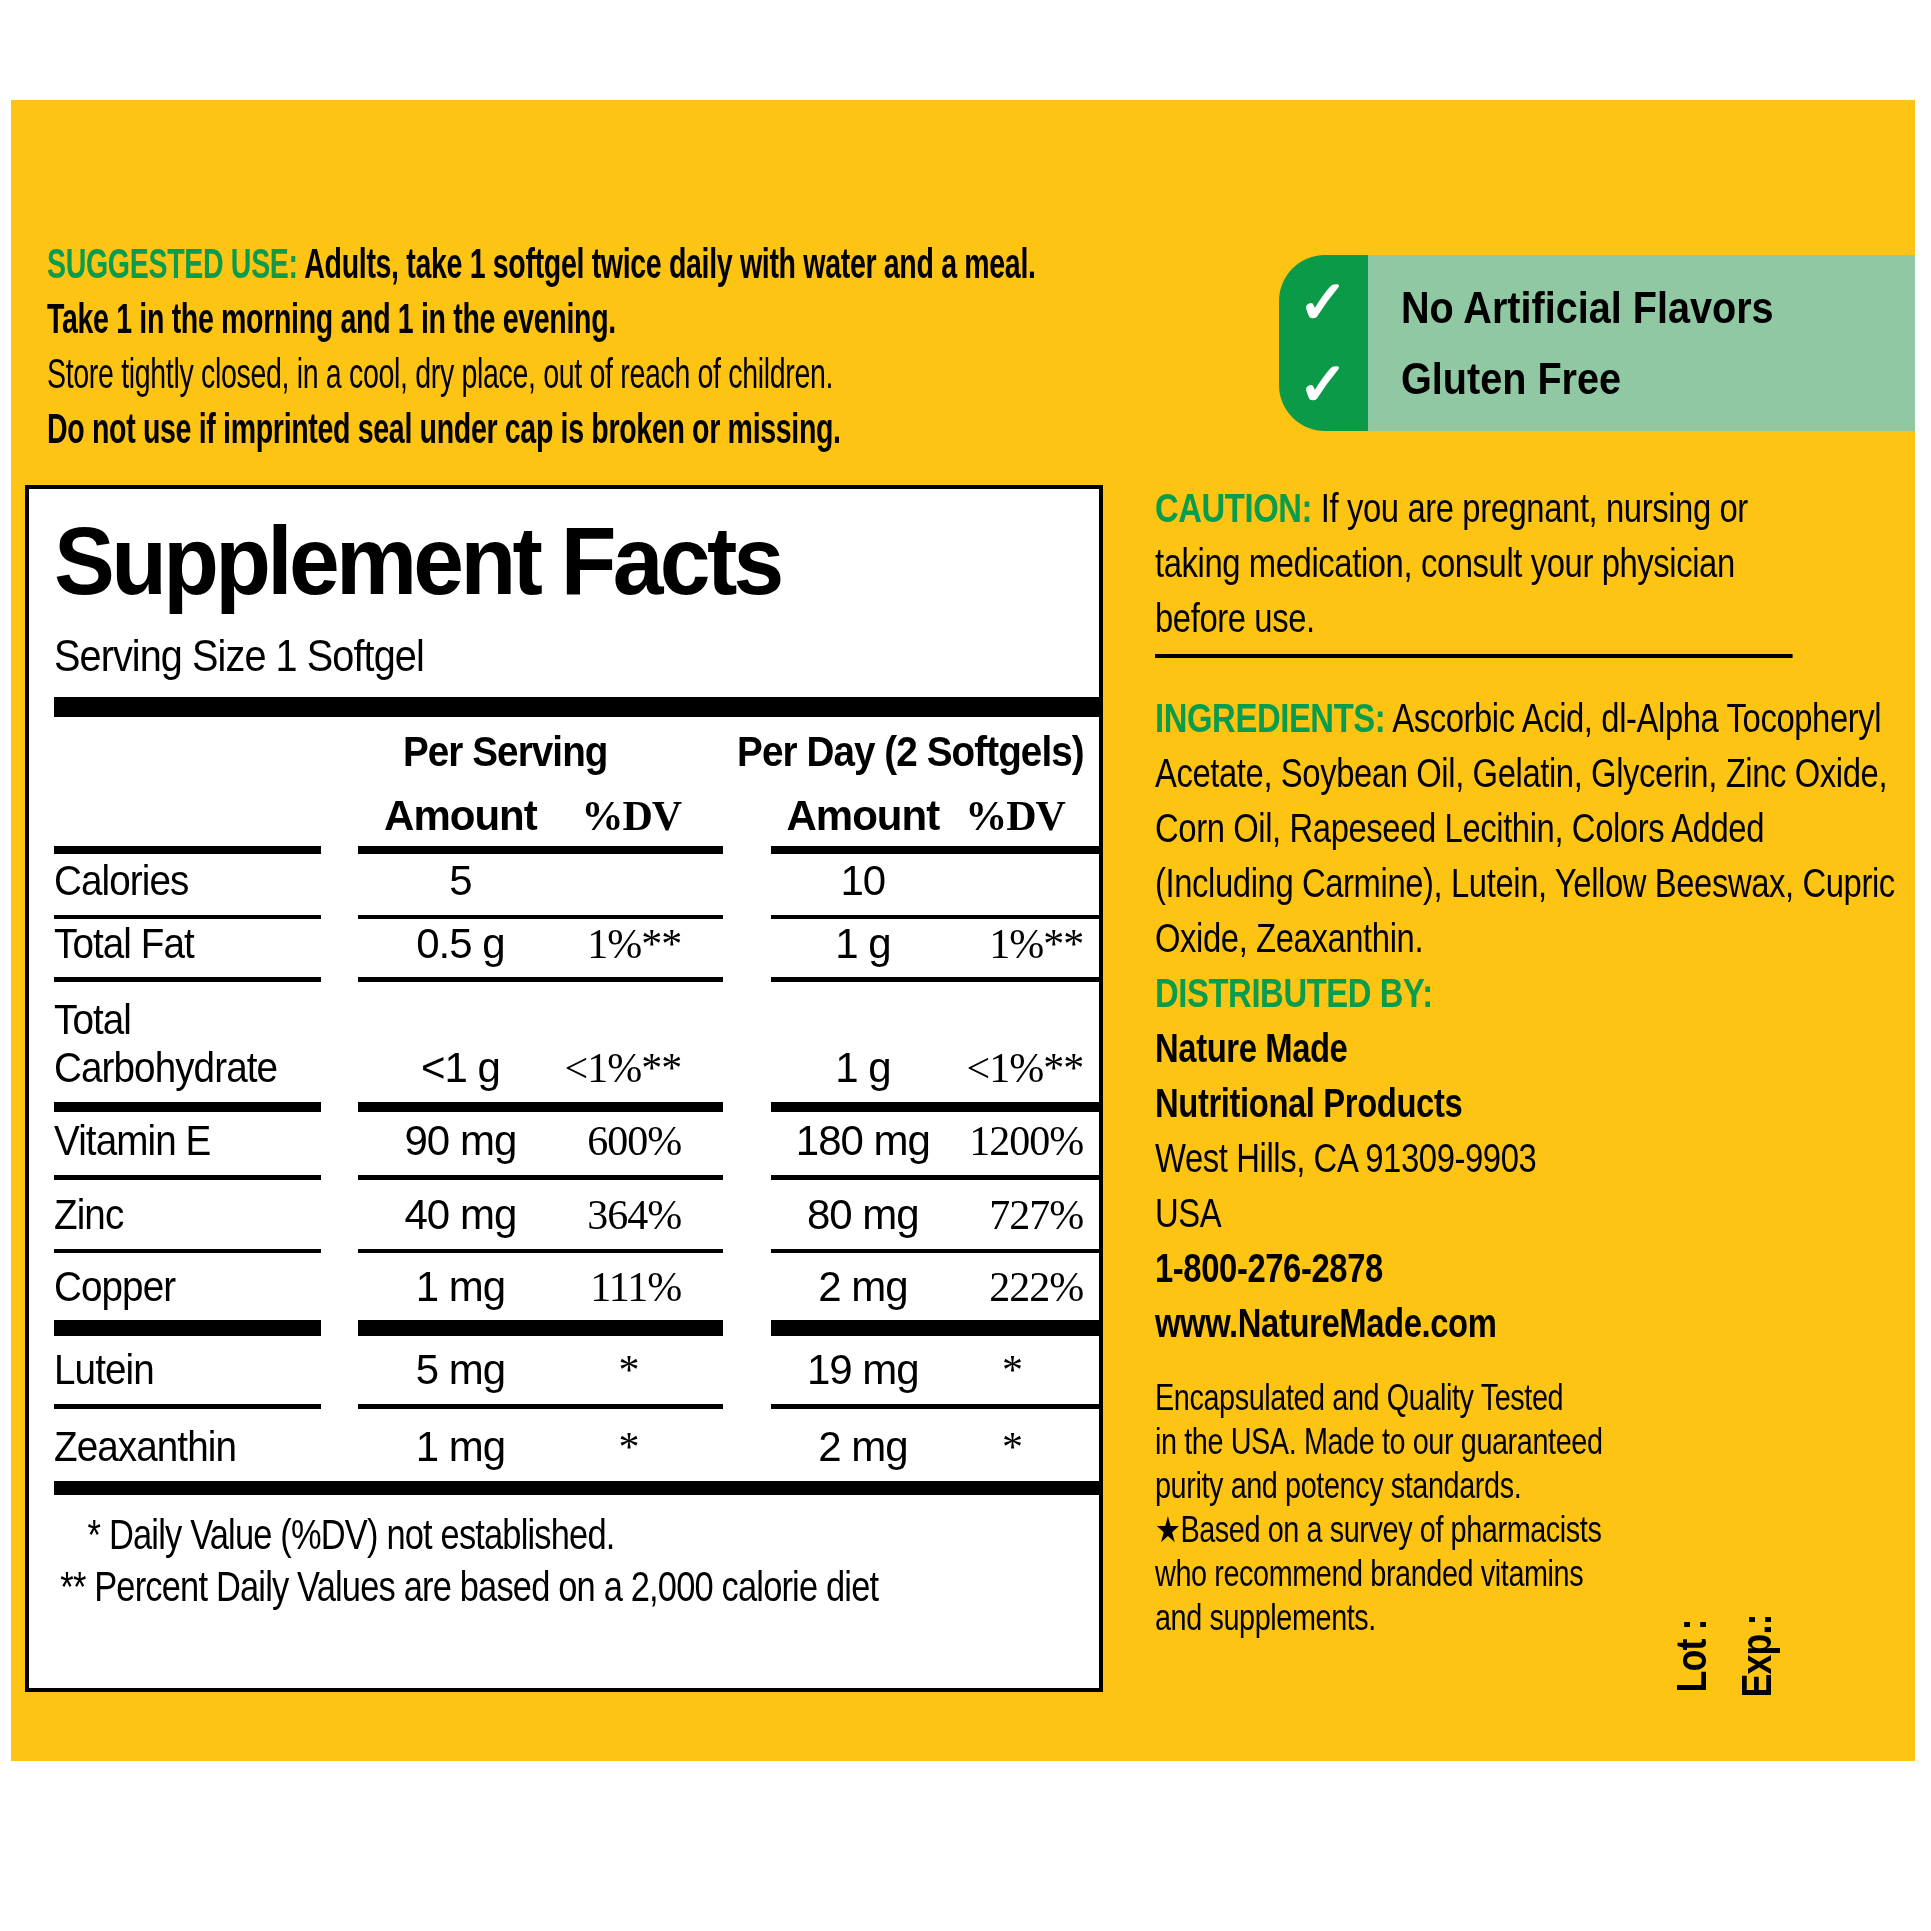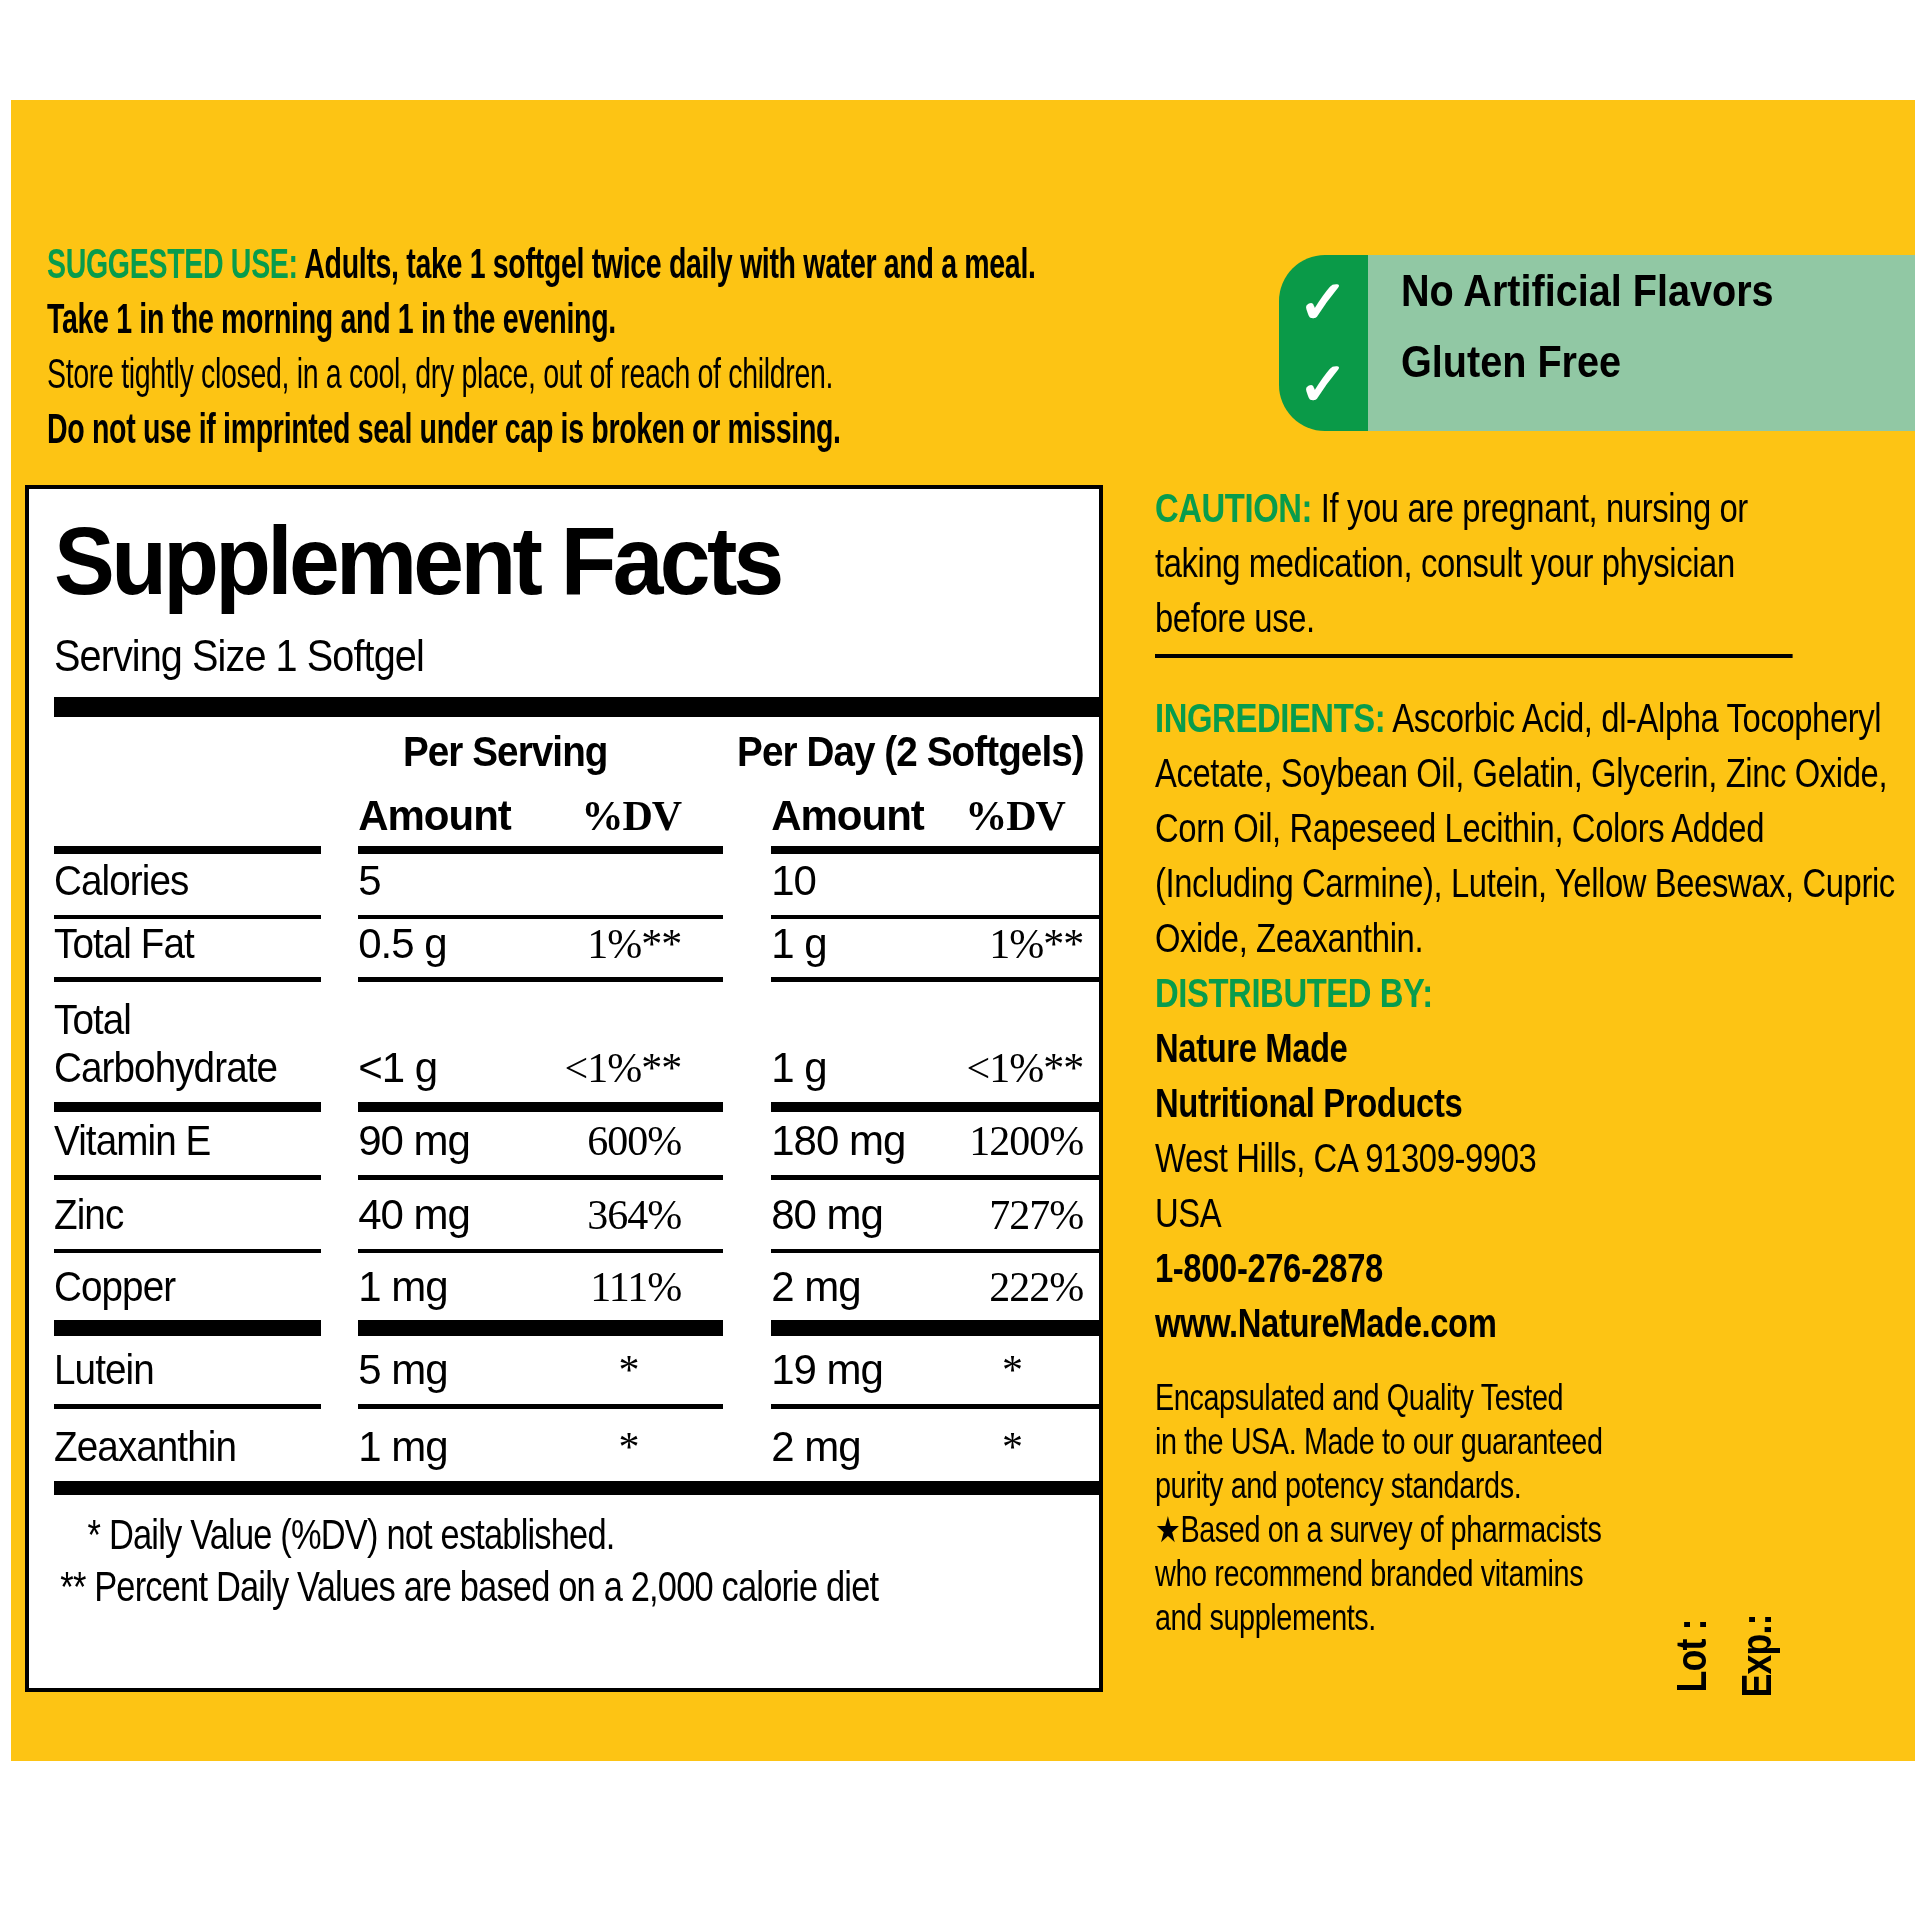--- a/index.html
+++ b/index.html
@@ -11,37 +11,37 @@
   .su{position:absolute;left:36px;top:136px;width:1564px;transform:scaleX(.68);transform-origin:left top;
       font-size:42px;line-height:55px;font-weight:bold;letter-spacing:-0.5px;white-space:nowrap;}
   .su .green{color:#089c4c;}
   .su .reg{font-weight:normal;}
 
   
   .badge{position:absolute;left:1268px;top:155px;width:636px;height:176px;display:flex;
          border-radius:46px 0 0 46px;overflow:hidden;}
   .badge-check-col{width:89px;background:#0a9a48;color:#fff;display:flex;flex-direction:column;
          justify-content:space-evenly;align-items:center;font-size:60px;font-weight:bold;}
-  .badge-text-col{flex:1;background:#91c8a4;display:flex;flex-direction:column;
+  .badge-text-col{flex:1;background:#91c8a4;display:flex;flex-direction:column;justify-content:center;
          padding-left:33px;font-size:44px;font-weight:bold;line-height:71px;}
   .badge-text-col>div{transform:scaleX(.9);transform-origin:left;white-space:nowrap;}
 
   
   .sf{position:absolute;left:14px;top:385px;width:1078px;height:1207px;background:#fff;
       border:4.8px solid #000;box-sizing:border-box;padding-left:25px;overflow:hidden;}
   .sf-title{margin-top:23px;font-size:97px;font-weight:bold;letter-spacing:-3.9px;line-height:1;
       transform:scaleX(.94);transform-origin:left;white-space:nowrap;}
   .sf-serving{margin-top:25px;font-size:44px;line-height:1;letter-spacing:-1px;
       transform:scaleX(.9);transform-origin:left;white-space:nowrap;}
   .bar-top{margin-top:19.3px;height:19.3px;background:#000;}
   .seg-row{display:flex;gap:27px;}
   .s1{width:267px;}
   .s2{width:365px;margin-left:10.6px;display:flex;}
   .s3{flex:1;margin-left:21px;display:flex;}
-  .amt{width:56%;text-align:left;}
+  .amt{width:56%;text-align:center;}
   .dv{width:44%;text-align:right;padding-right:42px;box-sizing:border-box;font-family:Liberation Serif, serif;}
   .s3 .dv{padding-right:15.4px;}
   .dv.star{text-align:center;padding-right:29px;}
   .hdr1{margin-top:11.6px;height:48px;font-weight:bold;font-size:42px;align-items:flex-end;letter-spacing:-1px;}
   .hdr1 .c{width:100%;text-align:center;white-space:nowrap;transform:scaleX(.92);transform-origin:center;}
   .hdr2{margin-top:7.7px;height:62px;font-weight:bold;font-size:42px;align-items:flex-end;
         padding-bottom:5.8px;box-sizing:border-box;letter-spacing:-1px;}
   .hdr2 .dv{text-align:center;padding-right:23px;}
   .bar3m>div{height:7.7px;background:#000;}
   .trow{align-items:flex-end;padding-bottom:9.7px;box-sizing:border-box;font-size:42px;

